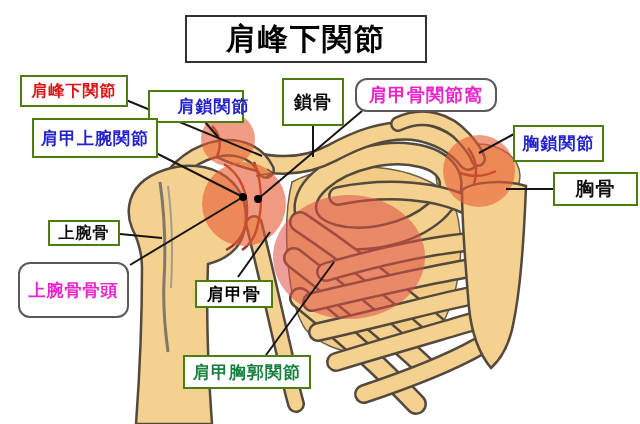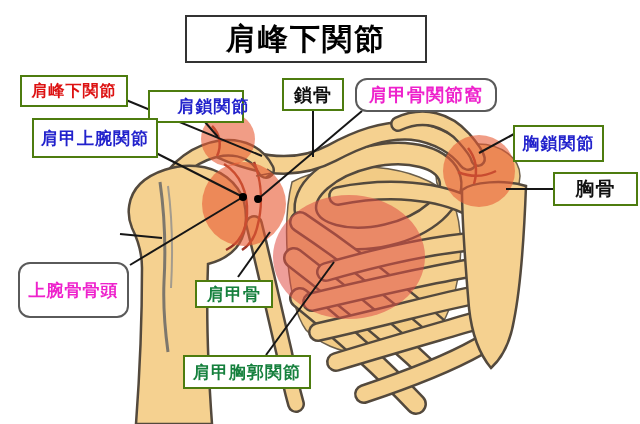--- a/index.html
+++ b/index.html
@@ -9,21 +9,21 @@
   .lbl{position:absolute;z-index:2;background:#ffffff;border:2px solid #4d7c0f;
        display:flex;align-items:center;justify-content:center;
        font-weight:bold;letter-spacing:1px;box-sizing:border-box;white-space:nowrap;}
   .lbl.rounded{border-radius:12px;border-color:#5a5a5a;}
   #title-box{position:absolute;z-index:2;left:185px;top:15px;width:242px;height:48px;
        background:#fff;border:2px solid #333;display:flex;align-items:center;justify-content:center;
        font-size:30px;font-weight:bold;letter-spacing:2px;color:#000;box-sizing:border-box;}
   
   #lbl-subacromial       {left:20px;  top:75px;  width:108px; height:32px; font-size:16px;}
   #lbl-acromioclavicular {left:148px; top:90px;  width:96px;  height:33px; font-size:17px;}
-  #lbl-clavicle          {left:282px; top:78px;  width:62px;  height:33px; font-size:18px;}
+  #lbl-clavicle          {left:282px; top:78px;  width:62px;  height:48px; font-size:18px;}
   #lbl-glenoid-fossa     {left:355px; top:78px;  width:142px; height:34px; font-size:18px;}
   #lbl-sternoclavicular  {left:513px; top:113px; width:91px;  height:37px; font-size:17px;margin-top:12px;}
   #lbl-sternum           {left:553px; top:172px; width:85px;  height:34px; font-size:19px;}
   #lbl-glenohumeral      {left:32px;  top:118px; width:126px; height:40px; font-size:17px;}
   #lbl-humerus           {left:48px;  top:220px; width:72px;  height:26px; font-size:16px;}
   #lbl-humeral-head      {left:18px;  top:262px; width:111px; height:56px; font-size:17px;}
   #lbl-scapula           {left:195px; top:280px; width:78px;  height:28px; font-size:17px;}
   #lbl-scapulothoracic   {left:183px; top:355px; width:128px; height:34px; font-size:17px;}
 </style>
 </head>
@@ -125,16 +125,17 @@
 
   <div id="title-box">肩峰下関節</div>
 
   <div class="lbl" id="lbl-subacromial" style="color: rgb(221, 17, 17);">肩峰下関節</div>
   <div class="lbl" id="lbl-acromioclavicular" style="color: rgb(34, 34, 204); padding-left: 35px;">肩鎖関節</div>
   <div class="lbl" id="lbl-clavicle" style="color: rgb(17, 17, 17);">鎖骨</div>
   <div class="lbl rounded" id="lbl-glenoid-fossa" style="color: rgb(238, 34, 204);">肩甲骨関節窩</div>
   <div class="lbl" id="lbl-sternoclavicular" style="color: rgb(34, 34, 204);">胸鎖関節</div>
   <div class="lbl" id="lbl-sternum" style="color: rgb(17, 17, 17);">胸骨</div>
   <div class="lbl" id="lbl-glenohumeral" style="color: rgb(34, 34, 204);">肩甲上腕関節</div>
+  <div class="lbl" id="lbl-humerus" style="color: rgb(17, 17, 17);">上腕骨</div>
   <div class="lbl rounded" id="lbl-humeral-head" style="color: rgb(238, 34, 204);">上腕骨骨頭</div>
-  <div class="lbl" id="lbl-scapula" style="color: #15803d;">肩甲骨</div>
+  <div class="lbl" id="lbl-scapula" style="color: #000000;">肩甲骨</div>
   <div class="lbl" id="lbl-scapulothoracic" style="color: #15803d;">肩甲胸郭関節</div>
 </div>
 
 </body></html>

